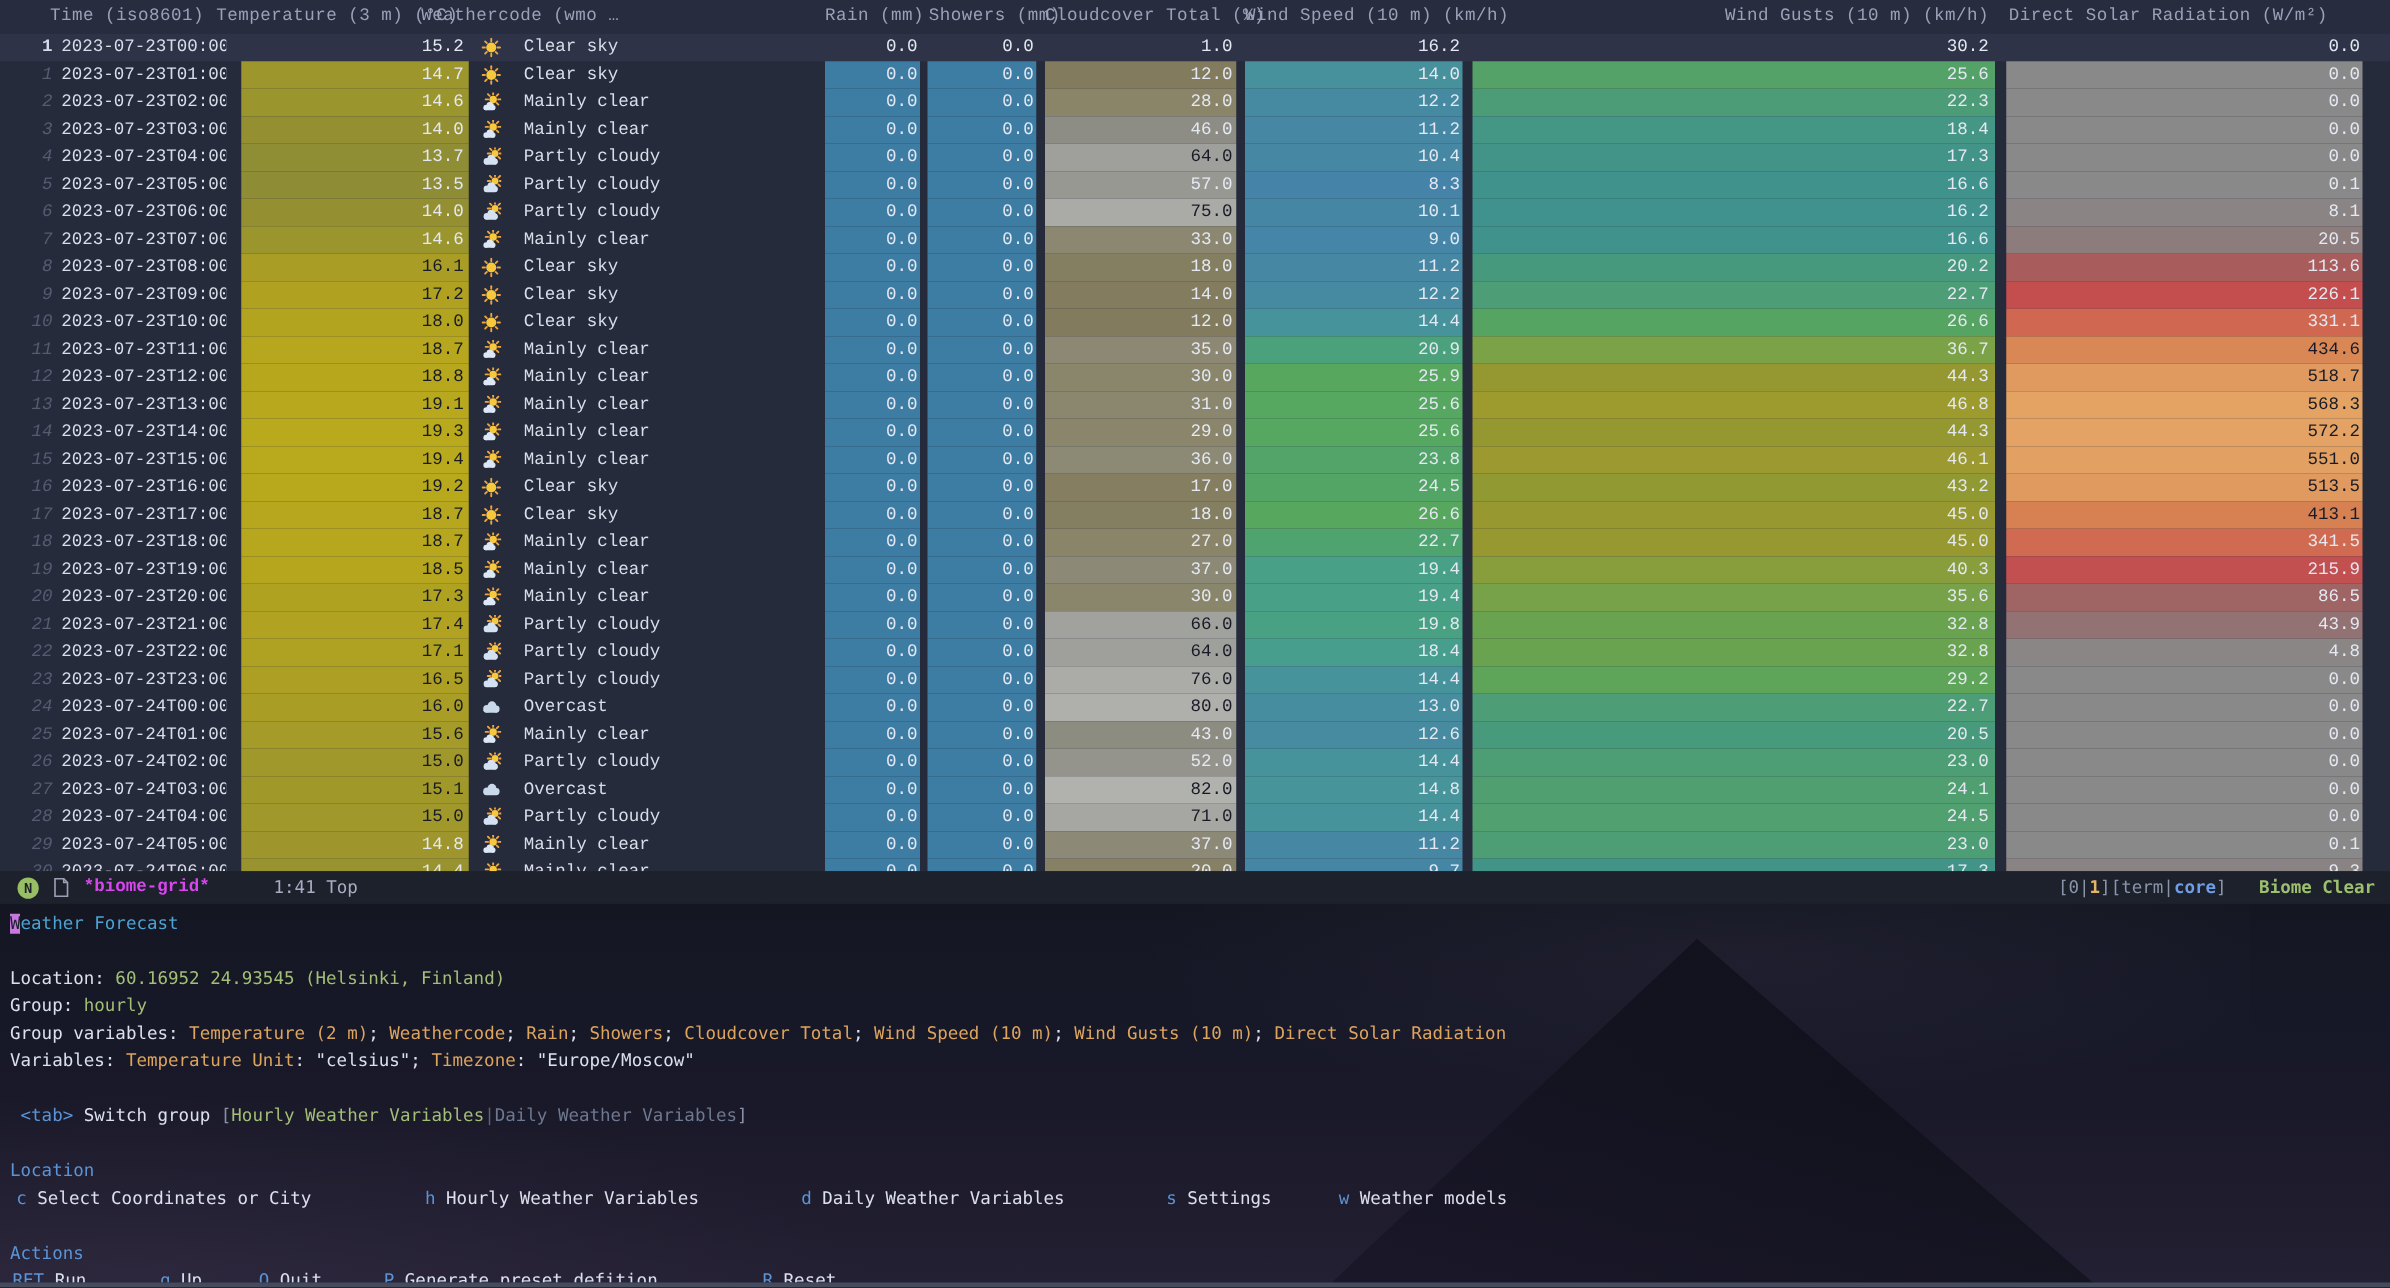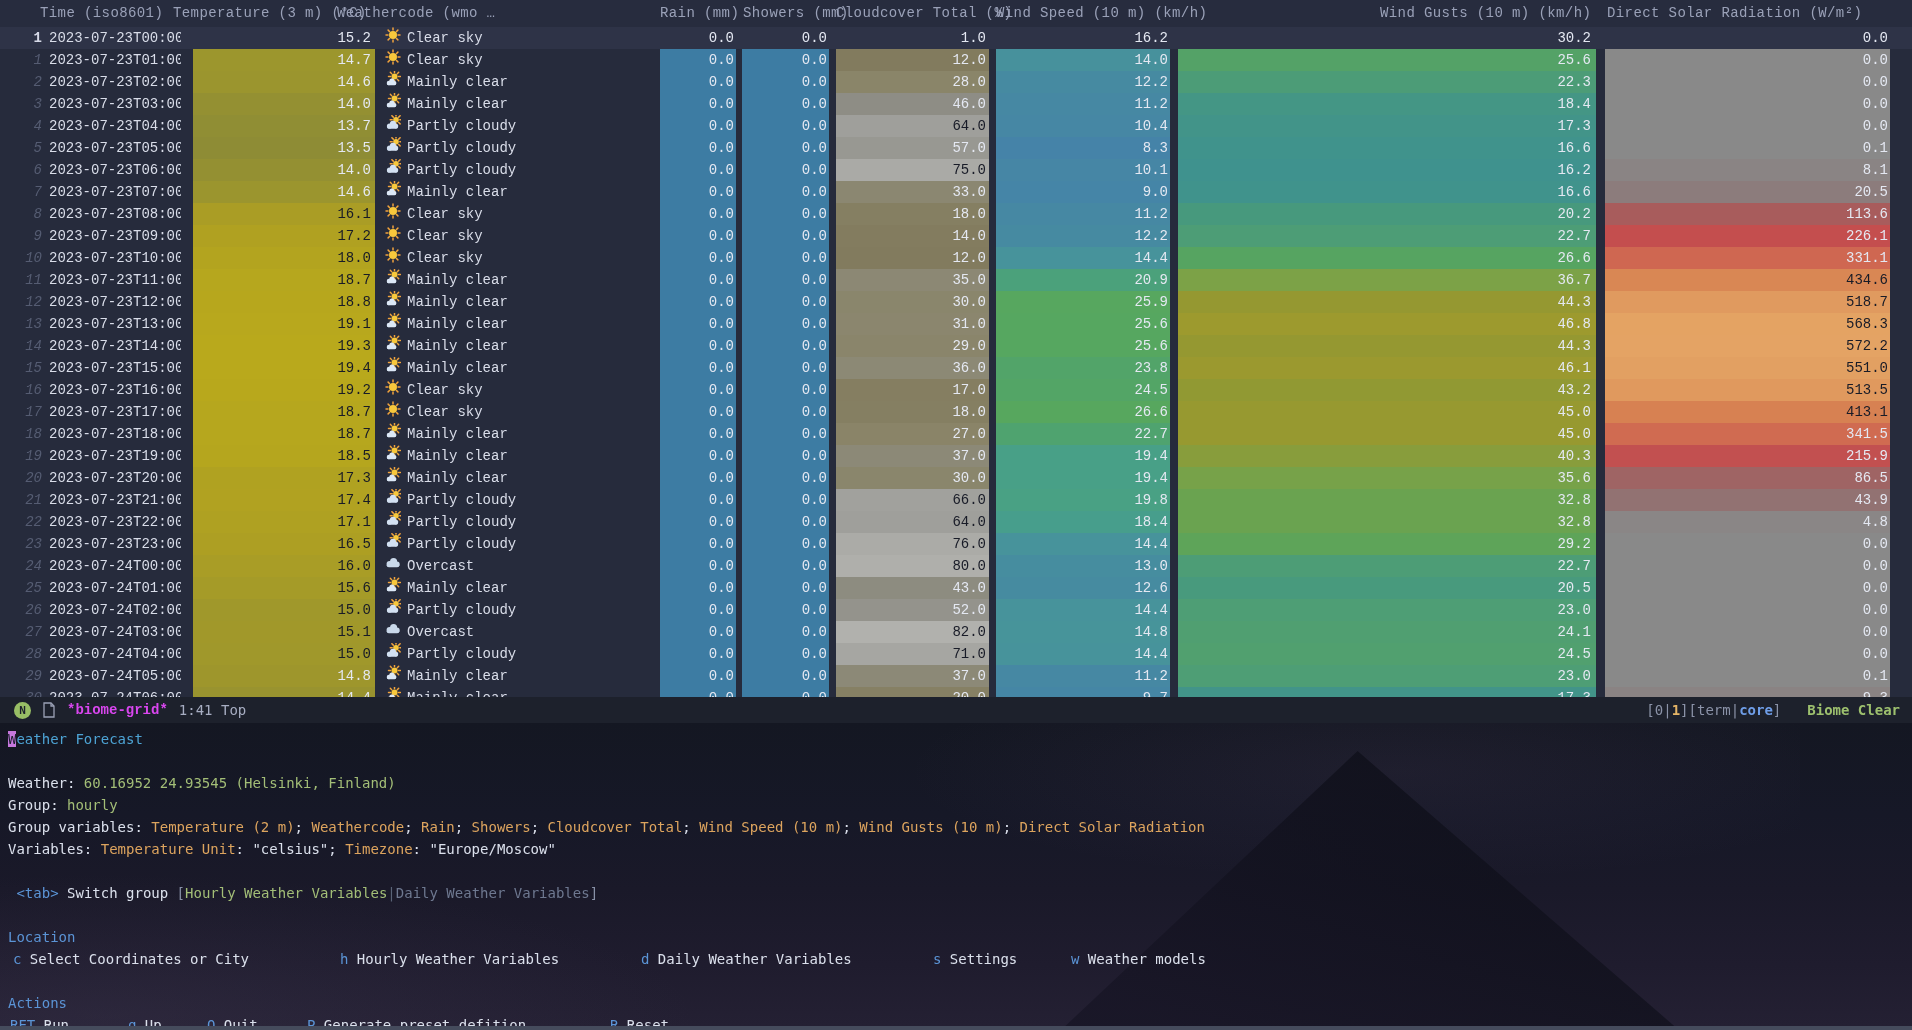--- a/index.html
+++ b/index.html
@@ -11,32 +11,32 @@
   .thead{position:absolute;left:0;top:0;width:1912px;height:27px;background:#272c3e;}
   .thead .hlabel{position:absolute;top:0;height:27px;line-height:27px;white-space:pre;color:#9aa1b8;letter-spacing:.4px;}
   .trow{position:absolute;left:0;width:1912px;height:22px;line-height:22px;white-space:pre;}
   .trow.current{background:#2e3347;}
   .trow .gutter{position:absolute;left:0;top:0;width:42px;text-align:right;color:#555c72;font-style:italic;}
   .trow.current .gutter{color:#d6dae8;font-style:normal;font-weight:bold;}
   .cell{position:absolute;top:0;height:22px;overflow:hidden;}
   .cell.num{text-align:right;color:#e4e8f2;}
   .cell.num.dark{color:#181b27;}
   .cell.time{color:#d9dde9;}
-  .cell.weather{display:flex;gap:6px;color:#d9dde9;}
+  .cell.weather{display:flex;align-items:center;gap:18px;color:#d9dde9;}
   .cell .wicon{width:16px;height:16px;flex:0 0 16px;}
 
   
   .modeline{position:absolute;left:0;top:697px;width:1912px;height:26px;background:#1d212c;
             display:flex;align-items:center;justify-content:space-between;box-sizing:border-box;
             padding:0 12px 0 14px;white-space:pre;}
   .ml-left{display:flex;align-items:center;gap:11px;}
   .evil-badge{display:inline-flex;width:17px;height:17px;border-radius:50%;background:#98be65;
               color:#1d212c;font-weight:bold;font-size:11px;align-items:center;justify-content:center;}
   .buf-name{font-weight:bold;color:#d946ef;font-family:Liberation Mono, monospace;}
-  .ml-pos{color:#a7adc2;}
+  .ml-pos{color:#a7adc2;margin-left:40px;}
   .ml-right{display:flex;align-items:center;gap:26px;}
   .ws{color:#8b93a8;}
   .ws .sel-orange{color:#e5b567;font-weight:bold;}
   .ws .sel-blue{color:#6f9ee8;font-weight:bold;}
   .major-mode{color:#9dc06e;font-weight:bold;}
 
   
   .buffer{position:absolute;left:0;top:723px;width:1912px;height:303px;overflow:hidden;
           background:linear-gradient(180deg,#141722 0%,#161827 30%,#1a1929 55%,#1f1c2e 80%,#242033 100%);}
   .bg-mountain{position:absolute;left:1060px;top:28px;width:620px;height:280px;opacity:.8;
@@ -565,21 +565,21 @@
     </div>
   </div>
 
   <div class="buffer">
     <div class="bg-glow"></div>
     <div class="bg-mountain"></div>
     <div class="bg-rocks"></div>
     <div class="blines" id="buffer-lines">
         <div class="bline"><span class="c-title cursor">W</span><span class="c-title">eather Forecast</span></div>
         <div class="bline"></div>
-        <div class="bline"><span class="c-fg">Weather: </span><span class="c-green">60.16952 24.93545 (Helsinki, Finland)</span></div>
+        <div class="bline"><span class="c-fg">Location: </span><span class="c-green">60.16952 24.93545 (Helsinki, Finland)</span></div>
         <div class="bline"><span class="c-fg">Group: </span><span class="c-green">hourly</span></div>
         <div class="bline"><span class="c-fg">Group variables: </span><span class="c-orange">Temperature (2 m)</span><span class="c-fg">; </span><span class="c-orange">Weathercode</span><span class="c-fg">; </span><span class="c-orange">Rain</span><span class="c-fg">; </span><span class="c-orange">Showers</span><span class="c-fg">; </span><span class="c-orange">Cloudcover Total</span><span class="c-fg">; </span><span class="c-orange">Wind Speed (10 m)</span><span class="c-fg">; </span><span class="c-orange">Wind Gusts (10 m)</span><span class="c-fg">; </span><span class="c-orange">Direct Solar Radiation</span></div>
         <div class="bline"><span class="c-fg">Variables: </span><span class="c-orange">Temperature Unit</span><span class="c-fg">: "celsius"; </span><span class="c-orange">Timezone</span><span class="c-fg">: "Europe/Moscow"</span></div>
         <div class="bline"></div>
         <div class="bline"><span class="c-fg"> </span><span class="c-key">&lt;tab&gt;</span><span class="c-fg"> Switch group </span><span class="c-bracket">[</span><span class="c-green">Hourly Weather Variables</span><span class="c-pipe">|</span><span class="c-inactive">Daily Weather Variables</span><span class="c-bracket">]</span></div>
         <div class="bline"></div>
         <div class="bline"><span class="c-heading">Location</span></div>
         <div class="bline"><span class="item" style="left: 13px;"><span class="c-key">c</span><span class="c-fg"> Select Coordinates or City</span></span><span class="item" style="left: 340px;"><span class="c-key">h</span><span class="c-fg"> Hourly Weather Variables</span></span><span class="item" style="left: 641px;"><span class="c-key">d</span><span class="c-fg"> Daily Weather Variables</span></span><span class="item" style="left: 933px;"><span class="c-key">s</span><span class="c-fg"> Settings</span></span><span class="item" style="left: 1071px;"><span class="c-key">w</span><span class="c-fg"> Weather models</span></span></div>
         <div class="bline"></div>
         <div class="bline"><span class="c-heading">Actions</span></div>

